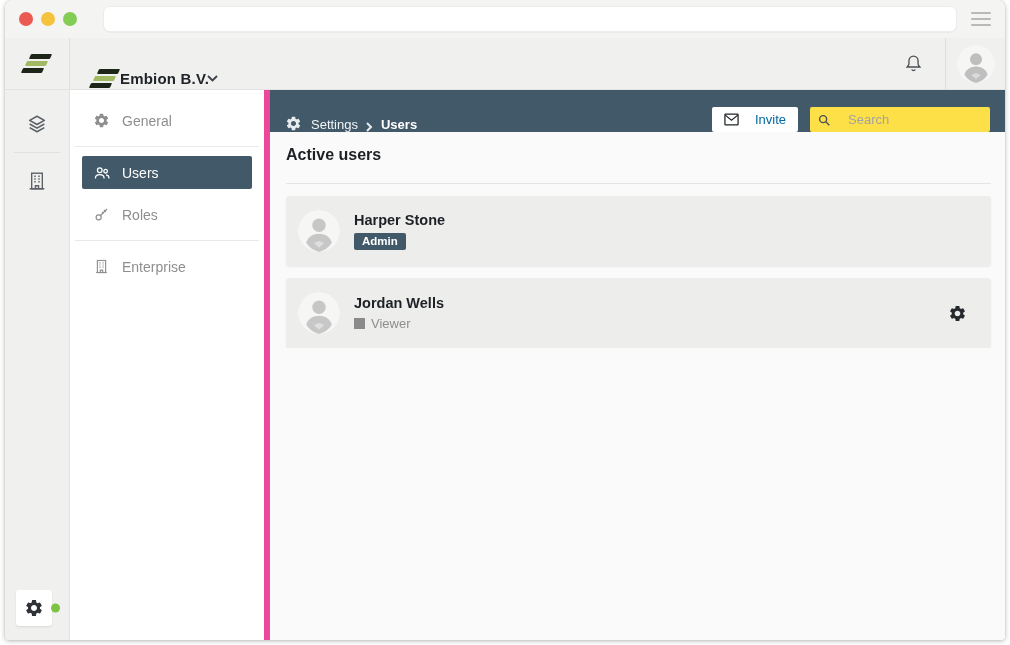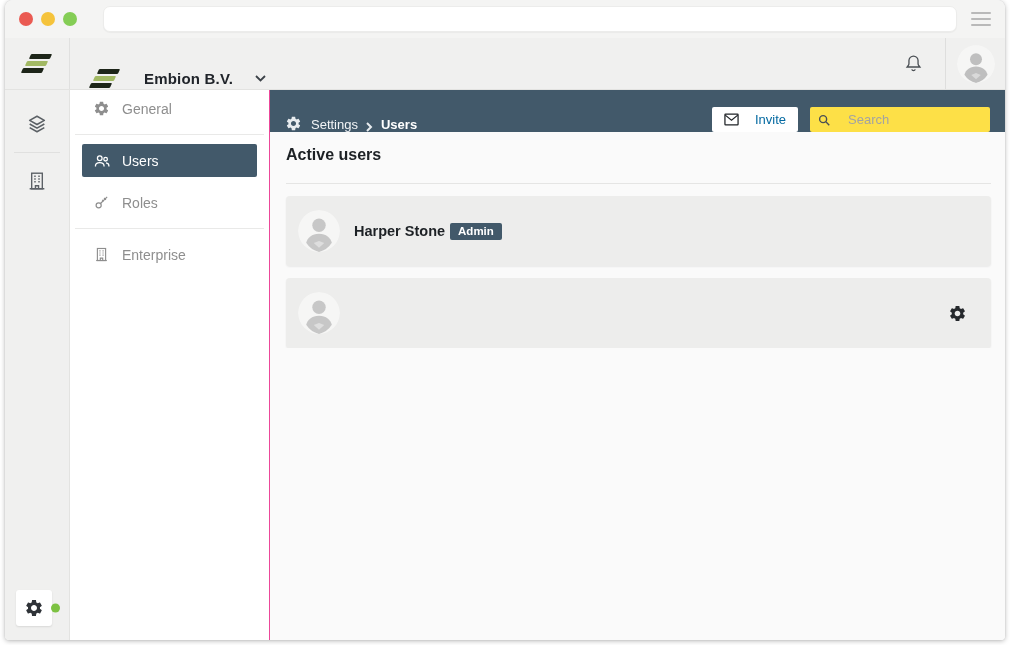--- a/index.html
+++ b/index.html
@@ -24,21 +24,21 @@
   
   .app { height:602px; display:flex; flex-direction:column; }
   .app-header { height:52px; display:flex; flex-shrink:0; background:#f0f0ef; border-bottom:1px solid #e3e3e1; }
   .logo-box { width:65px; border-right:1px solid #e0e0df; display:flex; align-items:center; justify-content:center; }
   .logo { width:30px; }
   .logo i { display:block; height:5px; width:21px; border-radius:1px; transform:skewX(-24deg); }
   .logo i.s1 { background:#1d2519; margin-left:8px; }
   .logo i.s2 { background:#a2b964; margin:2px 0 2px 4px; }
   .logo i.s3 { background:#1d2519; margin-left:0; }
   .header-main { flex:1; display:flex; align-items:center; padding-left:20px; }
-  .org { display:flex; align-items:center; gap:24px; cursor:pointer;margin-top:29px; }
+  .org { display:flex; align-items:center; gap:0; cursor:pointer;margin-top:29px; }
   .org-name { font-size:15px; font-weight:bold; color:#20242a; letter-spacing:.2px; }
   .chev-down { margin-left:-2px; color:#3c4248; }
   .header-spacer { flex:1; }
   .bell-wrap { width:64px; display:flex; align-items:center; justify-content:center; color:#4a4f54; cursor:pointer; }
   .avatar-sec { width:60px; border-left:1px solid #dededd; display:flex; align-items:center; justify-content:center; }
   .avatar { width:38px; height:38px; border-radius:50%; overflow:hidden; cursor:pointer; }
 
   
   .app-body { flex:1; display:flex; min-height:0; }
 
@@ -47,21 +47,21 @@
   .rail-item { width:65px; height:44px; display:flex; align-items:center; justify-content:center;
     color:#5c6166; cursor:pointer; }
   .rail-divider { width:46px; border-top:1px solid #e0e0df; margin:6px 0; }
   .rail-spacer { flex:1; }
   .rail-gear { position:relative; width:36px; height:36px; background:#ffffff; border-radius:3px;
     box-shadow:0 1px 2px rgba(0,0,0,.10); display:flex; align-items:center; justify-content:center;
     color:#2f3338; margin-bottom:14px; margin-right:6px; cursor:pointer; }
   .status-dot { position:absolute; right:-8px; top:50%; transform:translateY(-50%);
     width:9px; height:9px; border-radius:50%; background:#7dc242; }
 
-  .sidebar { width:200px; background:#ffffff; border-right:1px solid #ec4899; padding-top:2px; }
+  .sidebar { width:200px; background:#ffffff; border-right:6px solid #ec4899; padding-top:14px; }
   .side-item { height:33px; margin:0 12px; border-radius:2px; display:flex; align-items:center;
     gap:11px; padding:0 10px; color:#8e8e8e; font-size:14px; cursor:pointer; }
   .side-item .ico { display:flex; width:19px; justify-content:center; color:#8e8e8e; }
   .side-item.active { background:#42596a; color:#ffffff; }
   .side-item.active .ico { color:#ffffff; }
   .side-divider { border:none; border-top:1px solid #e9e9e8; margin:9px 5px; }
   .gap-sm { height:9px; }
 
   .main { flex:1; background:#fafafa; display:flex; flex-direction:column; min-width:0; }
   .crumb-bar { height:42px; flex-shrink:0; background:#42596a; display:flex; align-items:flex-end;
@@ -82,21 +82,21 @@
     font-family:inherit; color:#333; background:transparent; }
   .search-box input::placeholder { color:#a3a3a3; }
 
   .content { padding:4px 14px 0 16px; overflow:hidden; }
   .page-title { font-size:16px; font-weight:bold; color:#1d2125; margin:10px 0 0 0; }
   .title-divider { border:none; border-top:1px solid #e5e5e4; margin:19px 0 0 0; }
 
   .user-card { height:70px; margin-top:12px; background:#ededec; border-radius:4px;
     box-shadow:0 1px 2px rgba(0,0,0,.07); display:flex; align-items:center; padding:0 24px 0 12px; }
   .card-avatar { width:42px; height:42px; border-radius:50%; overflow:hidden; flex-shrink:0; }
-  .card-info { margin-left:14px; display:flex; flex-direction:row; gap:5px; }
+  .card-info { margin-left:14px; display:flex; flex-direction:column; gap:5px; }
   .user-name { font-size:14.5px; font-weight:bold; color:#1d2125; }
   .role-badge { align-self:flex-start; background:#42596a; color:#ffffff; font-size:11.5px;
     font-weight:bold; padding:2px 8px 3px; border-radius:2px; }
   .role-plain { display:flex; align-items:center; gap:6px; font-size:13px; color:#8e8e8e; }
   .role-square { width:11px; height:11px; background:#8a8a8a; display:inline-block; }
   .card-spacer { flex:1; }
   .card-gear { display:flex; color:#26292d; cursor:pointer; }
 
   svg { display:block; }
 </style>
@@ -303,20 +303,27 @@
 
           <div class="user-card">
             <div class="card-avatar">
               <svg width="42" height="42" viewBox="0 0 40 40">
                 <circle cx="20" cy="20" r="20" fill="#f6f6f5"></circle>
                 <circle cx="20" cy="14.5" r="6.4" fill="#c7c7c7"></circle>
                 <path d="M20 22.5c-6.8 0-11 3.8-12.2 8.8A19.9 19.9 0 0 0 20 40a19.9 19.9 0 0 0 12.2-8.7C31 26.3 26.8 22.5 20 22.5z" fill="#c7c7c7"></path>
                 <path d="M15 31.5l5 4.5 5-4.5-5-2z" fill="#dedede"></path>
               </svg>
             </div>
+            <div class="card-info">
+              <span class="user-name">Jordan Wells</span>
+              <span class="role-plain">
+                <span class="role-square"></span>
+                <span>Viewer</span>
+              </span>
+            </div>
             <div class="card-spacer"></div>
             <span class="card-gear">
               <svg width="19" height="19" viewBox="0 0 24 24" fill="currentColor">
                   <path d="M19.14 12.94c.04-.3.06-.61.06-.94 0-.32-.02-.64-.07-.94l2.03-1.58c.18-.14.23-.41.12-.61l-1.92-3.32c-.12-.22-.37-.29-.59-.22l-2.39.96c-.5-.38-1.03-.7-1.62-.94l-.36-2.54c-.04-.24-.24-.41-.48-.41h-3.84c-.24 0-.43.17-.47.41l-.36 2.54c-.59.24-1.13.57-1.62.94l-2.39-.96c-.22-.08-.47 0-.59.22L2.74 8.87c-.12.21-.08.47.12.61l2.03 1.58c-.05.3-.09.63-.09.94s.02.64.07.94l-2.03 1.58c-.18.14-.23.41-.12.61l1.92 3.32c.12.22.37.29.59.22l2.39-.96c.5.38 1.03.7 1.62.94l.36 2.54c.05.24.24.41.48.41h3.84c.24 0 .44-.17.47-.41l.36-2.54c.59-.24 1.13-.56 1.62-.94l2.39.96c.22.08.47 0 .59-.22l1.92-3.32c.12-.22.07-.47-.12-.61l-2.01-1.58zM12 15.6c-1.98 0-3.6-1.62-3.6-3.6s1.62-3.6 3.6-3.6 3.6 1.62 3.6 3.6-1.62 3.6-3.6 3.6z"></path>
                 </svg>
             </span>
           </div>
 
         </div>
       </div>

